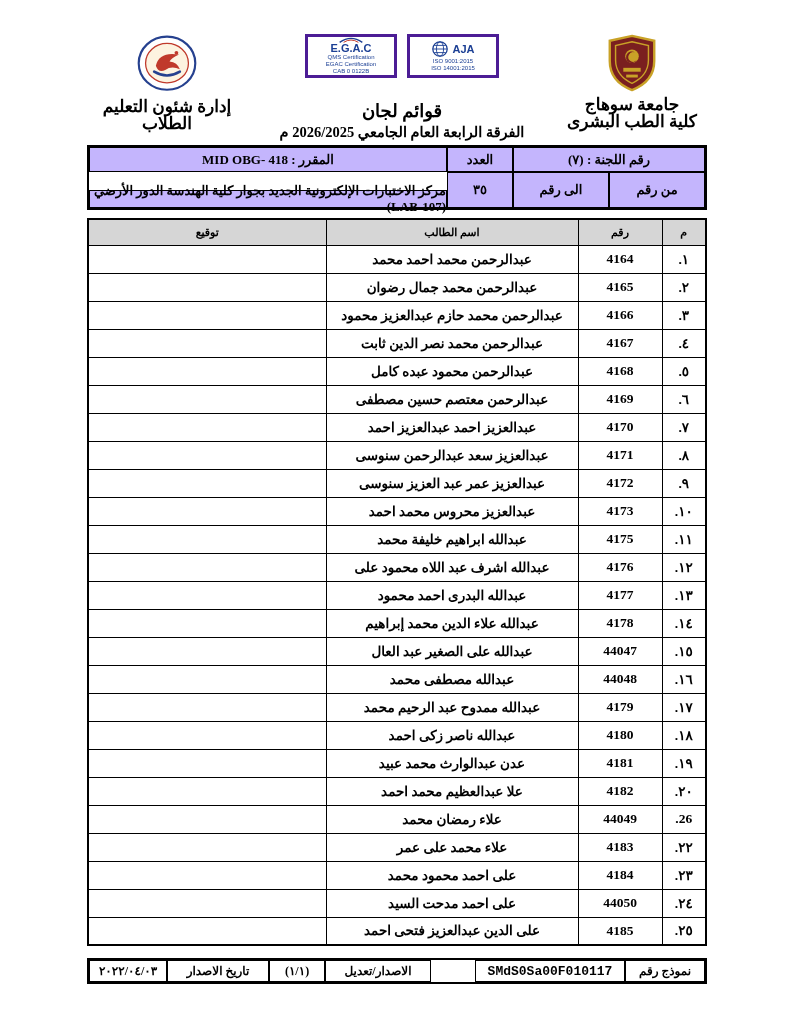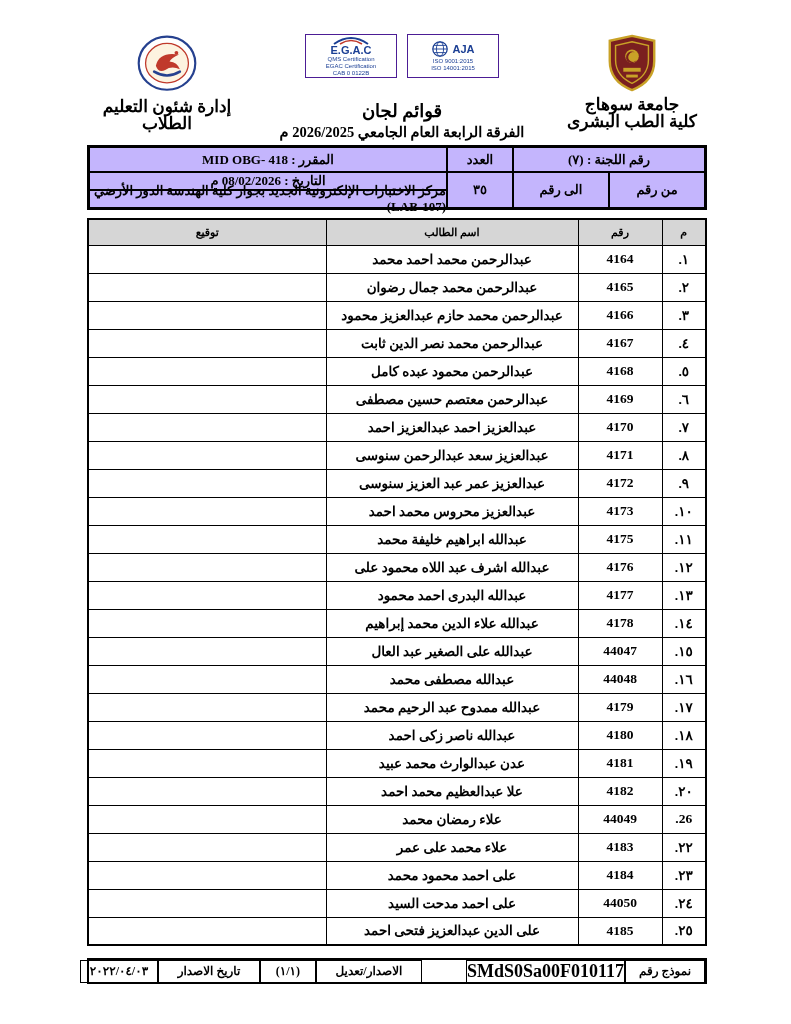--- a/index.html
+++ b/index.html
@@ -17,21 +17,21 @@
   .header { display: flex; justify-content: space-between; align-items: flex-start; min-height: 104px; }
   .hdr-col { text-align: center; }
   .hdr-right { width: 150px; }
   .hdr-center { width: 280px; }
   .hdr-left { width: 160px; }
   .org-line { font-weight: bold; font-size: 17px; line-height: 17px; }
   .doc-title { font-weight: bold; font-size: 18px; margin-top: 22px; }
   .doc-subtitle { font-weight: bold; font-size: 14.5px; margin-top: 2px; }
   .cert-row { display: flex; justify-content: center; gap: 10px; direction: ltr; }
   .cert {
-    width: 92px; height: 44px; border: 1px solid #4c1d95; background: #fff;
+    width: 92px; height: 44px; border: 3px solid #4c1d95; background: #fff;
     display: flex; flex-direction: column; align-items: center; justify-content: center;
     overflow: hidden;
   }
   .cert-name { color: #1b3f94; font-weight: bold; font-size: 11px; line-height: 11px; font-family: "Liberation Sans", sans-serif; }
   .cert-small { color: #1b3f94; font-size: 6px; line-height: 7px; font-family: "Liberation Sans", sans-serif; white-space: nowrap; }
   .aja-top { display: flex; align-items: center; gap: 3px; }
   
   .info {
     margin-top: 4px;
     display: grid;
@@ -69,21 +69,21 @@
     grid-template-columns: 80px 1fr 106px 56px 102px 78px;
     border: 2px solid #000;
     margin-top: 12px;
     height: 26px;
   }
   .footer .fcell {
     border: 1px solid #000;
     display: flex; align-items: center; justify-content: center;
     font-weight: bold; font-size: 12px; white-space: nowrap;
   }
-  .footer .fcode { font-size: 18px; direction: ltr; font-family: Liberation Serif, serif; margin-left: 44px; }
+  .footer .fcode { font-size: 13px; direction: ltr; font-family: Liberation Mono, monospace; margin-left: 44px; }
 </style>
 </head>
 <body>
 
 <div class="page">
 
   <div class="header">
 
     <div class="hdr-col hdr-right">
       <svg width="58" height="58" viewBox="0 0 60 60">
@@ -142,21 +142,20 @@
 
   </div>
 
   <div class="info">
     <div class="cell cell-committee">رقم اللجنة : (٧)</div>
     <div class="cell cell-count-label">العدد</div>
     <div class="cell cell-course">المقرر :  MID OBG- 418</div>
     <div class="cell cell-from">من رقم</div>
     <div class="cell cell-to">الى رقم</div>
     <div class="cell cell-count-value">٣٥</div>
-    <div class="cell cell-date">التاريخ : 08/02/2026 م</div>
     <div class="cell cell-location">مركز الاختبارات الإلكترونية الجديد بجوار كلية الهندسة الدور الأرضي (LAB-107)</div>
   </div>
 
   <table class="students">
     <colgroup>
       <col class="c-index">
         <col class="c-number">
         <col class="c-name">
         <col class="c-sign">
     </colgroup>

